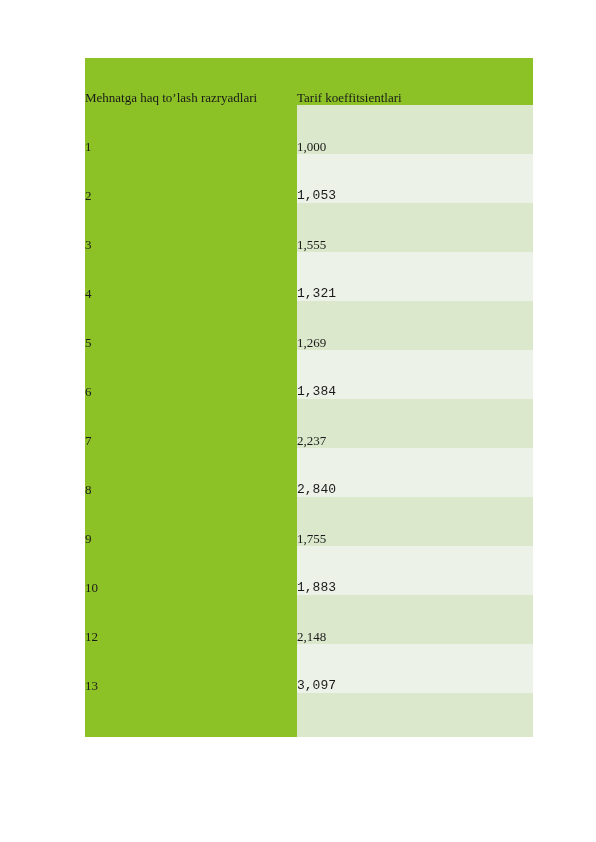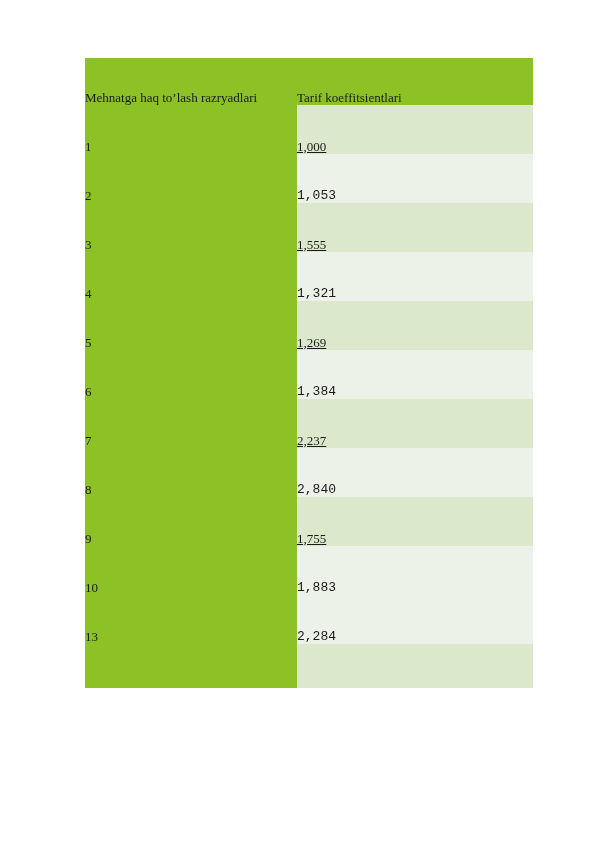--- a/index.html
+++ b/index.html
@@ -71,21 +71,21 @@
     border-bottom: 1px solid #96C93A;
     color: #1a1a1a;
   }
   .coef-cell {
     height: 49px;
     padding: 0 0 9px 6px;
     color: #1a1a1a;
   }
 
   
-  .tint-dark  { background: #DCE8CC; text-decoration: underline; }
+  .tint-dark  { background: #DCE8CC; }
   .tint-light { background: #EDF2E8; font-family: Liberation Mono, monospace; }
   .tint-green { background: #8CC226; }
 
   
   .filler .grade-cell { height: 44px; border-bottom: 0; }
   .filler .coef-cell  { height: 44px; }
 
   .cell-text { display: block; }
 </style>
 </head>
@@ -186,24 +186,32 @@
         <tr class="table-row">
           <td class="grade-cell">
             <span class="cell-text">10</span>
           </td>
           <td class="coef-cell tint-light">
             <span class="cell-text">1,883</span>
           </td>
         </tr>
         <tr class="table-row">
           <td class="grade-cell">
+            <span class="cell-text">12</span>
+          </td>
+          <td class="coef-cell tint-dark">
+            <span class="cell-text">2,148</span>
+          </td>
+        </tr>
+        <tr class="table-row">
+          <td class="grade-cell">
             <span class="cell-text">13</span>
           </td>
           <td class="coef-cell tint-light">
-            <span class="cell-text">2,284</span>
+            <span class="cell-text">3,097</span>
           </td>
         </tr>
         <tr class="table-row filler">
           <td class="grade-cell">
             <span class="cell-text"></span>
           </td>
           <td class="coef-cell tint-dark">
             <span class="cell-text"></span>
           </td>
         </tr>

